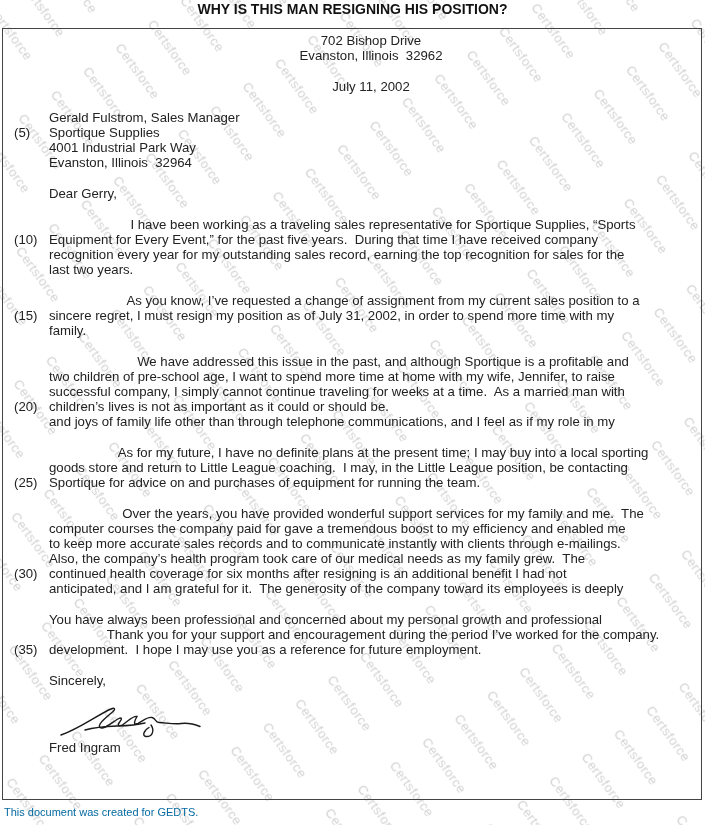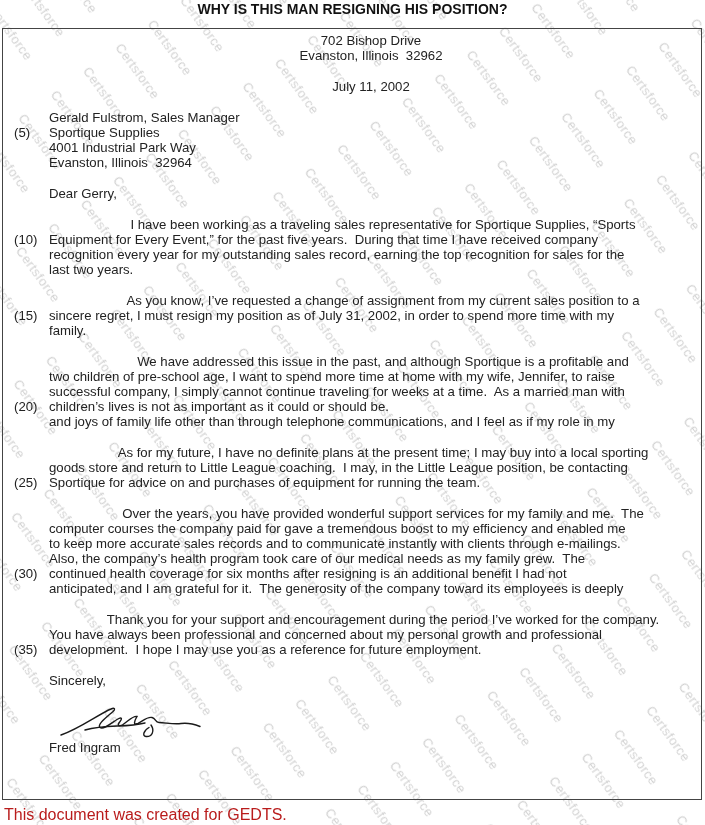--- a/index.html
+++ b/index.html
@@ -66,22 +66,22 @@
   .sig-block {
     margin: 6px 0 0 52px;
     height: 36px;
     margin-bottom: 0;
   }
   .footer {
     position: absolute;
     z-index: 1;
     left: 4px;
     top: 806px;
-    font-size: 16px;
-    color: #b91c1c;
+    font-size: 11px;
+    color: #0369a1;
   }
 </style>
 </head>
 <body>
 
 <div class="page">
 
   <svg class="wm-layer" width="705" height="825" aria-hidden="true">
     <defs>
       <pattern id="wm-pat" width="106" height="40" patternUnits="userSpaceOnUse" patternTransform="rotate(54)">
@@ -137,22 +137,22 @@
         </div>
         <div class="block align-left">
           <div class="line indent"><span class="ltext">Over the years, you have provided wonderful support services for my family and me.  The</span></div>
           <div class="line"><span class="ltext">computer courses the company paid for gave a tremendous boost to my efficiency and enabled me</span></div>
           <div class="line"><span class="ltext">to keep more accurate sales records and to communicate instantly with clients through e-mailings.</span></div>
           <div class="line"><span class="ltext">Also, the company’s health program took care of our medical needs as my family grew.  The</span></div>
           <div class="line"><span class="lnum">(30)</span><span class="ltext">continued health coverage for six months after resigning is an additional benefit I had not</span></div>
           <div class="line"><span class="ltext">anticipated, and I am grateful for it.  The generosity of the company toward its employees is deeply</span></div>
         </div>
         <div class="block align-left">
+          <div class="line"><span class="ltext">You have always been professional and concerned about my personal growth and professional</span></div>
           <div class="line indent"><span class="ltext">Thank you for your support and encouragement during the period I’ve worked for the company.</span></div>
-          <div class="line"><span class="ltext">You have always been professional and concerned about my personal growth and professional</span></div>
           <div class="line"><span class="lnum">(35)</span><span class="ltext">development.  I hope I may use you as a reference for future employment.</span></div>
         </div>
         <div class="block align-left">
           <div class="line"><span class="ltext">Sincerely,</span></div>
         </div>
   <div class="sig-block">
     <svg width="150" height="36" viewBox="0 0 150 36">
       <g fill="none" stroke="#1a1a1a" stroke-width="1.4" stroke-linecap="round">
         <path d="M6,31 C24,25 44,10 56,5 C59,3.5 61,4.5 58,7.5 C50,14.5 42,20.5 45,23.5 C48,26 56,19.5 62,15.5 C66,13 68,13.5 65,17.5 C62,21 63,23.5 68,20.5 C74,16.5 78,11.5 82,12.5 C79,17.5 78,21.5 83,19.5 C88,17 92,12.5 97,13.5 C101,14.5 100,18.5 104,18.5 C110,18.5 118,20.5 126,19.5 C133,18.5 140,20.5 145,22.5"></path>
         <path d="M96,21 C100,27 97,33 91,32.5 C87,32 88.5,26.5 94,23.5"></path>

